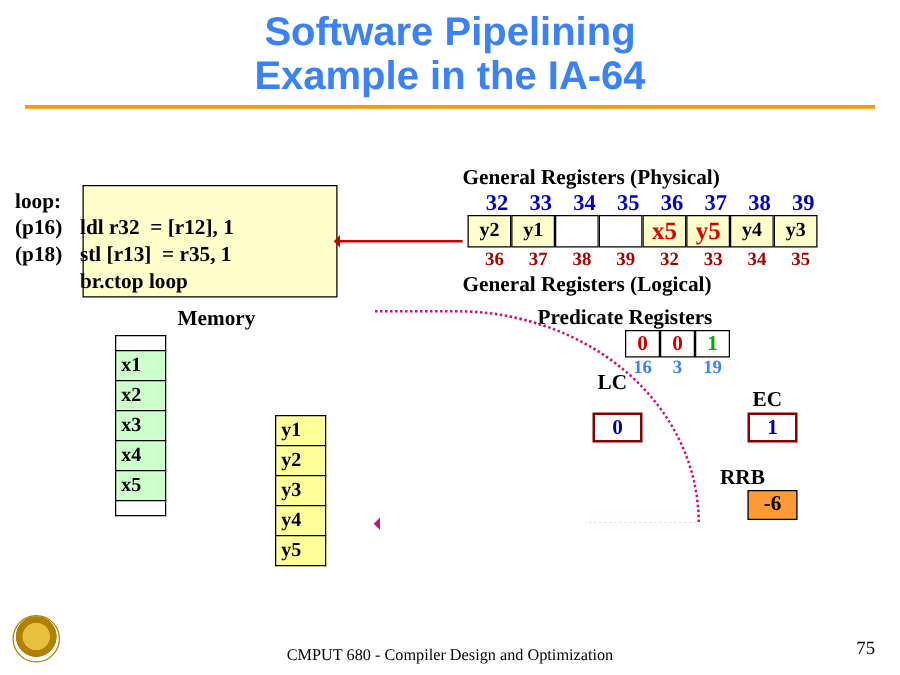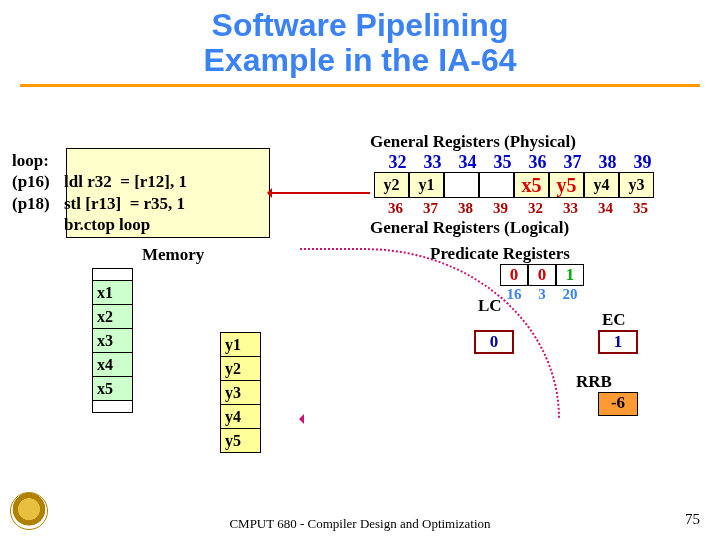--- a/index.html
+++ b/index.html
@@ -255,21 +255,21 @@
 
 <div class="pr-label">Predicate Registers</div>
 <div class="pr-vals">
   <div class="c off">0</div>
   <div class="c off">0</div>
   <div class="c on">1</div>
 </div>
 <div class="pr-idx">
   <div class="c">16</div>
   <div class="c">3</div>
-  <div class="c">20</div>
+  <div class="c">19</div>
 </div>
 
 <div class="lc-label">LC</div>
 <div class="ec-label">EC</div>
 <div class="lc-box">0</div>
 <div class="ec-box">1</div>
 
 <div class="rrb-label">RRB</div>
 <div class="rrb-box">-6</div>
 

